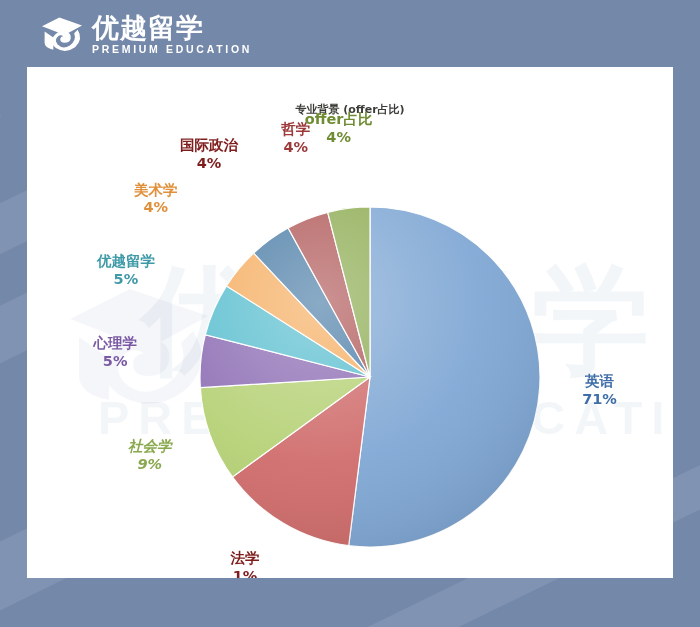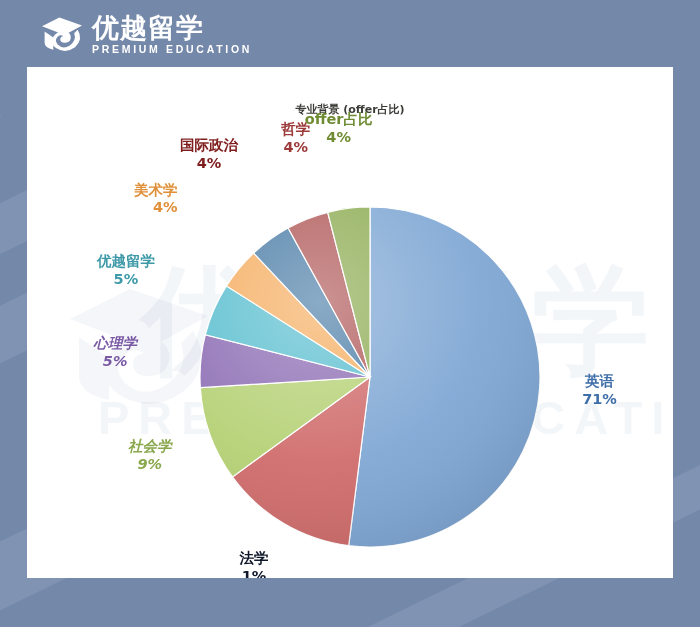--- a/index.html
+++ b/index.html
@@ -185,23 +185,23 @@
           <path d="M 200 200 L 56.46 108.91 A 170 170 0 0 1 83.63 76.08 Z" fill="#f5ae62" stroke="#ffffff" stroke-width="1.2"></path>
           <path d="M 200 200 L 83.63 76.08 A 170 170 0 0 1 118.10 51.03 Z" fill="#4e7fa8" stroke="#ffffff" stroke-width="1.2"></path>
           <path d="M 200 200 L 118.10 51.03 A 170 170 0 0 1 157.72 35.34 Z" fill="#b15a5a" stroke="#ffffff" stroke-width="1.2"></path>
           <path d="M 200 200 L 157.72 35.34 A 170 170 0 0 1 200.00 30.00 Z" fill="#8fad55" stroke="#ffffff" stroke-width="1.2"></path>
         </g>
       <circle cx="200" cy="200" r="170" fill="url(#shade)" pointer-events="none"></circle>
     </svg>
 
     <div id="pie-labels">
         <div class="pie-label" style="color: rgb(63, 110, 168); left: 572.546px; top: 324.442px; transform: translate(-50%, -50%);"><span>英语</span><span class="pct">71%</span></div>
-        <div class="pie-label" style="color: #0f172a; left: 227px; top: 501.085px; transform: translate(-50%, -50%);"><span>法学</span><span class="pct">1%</span></div>
+        <div class="pie-label" style="color: #7f1d1d; left: 218px; top: 501.085px; transform: translate(-50%, -50%);"><span>法学</span><span class="pct">1%</span></div>
         <div class="pie-label" style="color: rgb(138, 168, 78); left: 122.834px; top: 389.265px; transform: translate(-50%, -50%); font-style: italic;"><span>社会学</span><span class="pct">9%</span></div>
-        <div class="pie-label" style="color: rgb(122, 90, 165); left: 88.1361px; top: 285.908px; transform: translate(-50%, -50%); font-style: italic;"><span>心理学</span><span class="pct">5%</span></div>
+        <div class="pie-label" style="color: rgb(122, 90, 165); left: 88.1361px; top: 285.908px; transform: translate(-50%, -50%);"><span>心理学</span><span class="pct">5%</span></div>
         <div class="pie-label" style="color: rgb(63, 154, 168); left: 98.8773px; top: 204.359px; transform: translate(-50%, -50%);"><span>优越留学</span><span class="pct">5%</span></div>
-        <div class="pie-label" style="color: rgb(224, 144, 58); left: 128.797px; top: 132.796px; transform: translate(-50%, -50%); text-align: right;"><span>美术学</span><span class="pct">4%</span></div>
+        <div class="pie-label" style="color: rgb(224, 144, 58); left: 128.797px; top: 132.796px; transform: translate(-50%, -50%);"><span>美术学</span><span class="pct">4%</span></div>
         <div class="pie-label" style="color: #7f1d1d; left: 181.947px; top: 88.3293px; transform: translate(-50%, -50%);"><span>国际政治</span><span class="pct">4%</span></div>
         <div class="pie-label" style="color: rgb(156, 58, 58); left: 248.76px; top: 71.9772px; transform: translate(-50%, -50%); margin-left: 20px;"><span>哲学</span><span class="pct">4%</span></div>
         <div class="pie-label" style="color: rgb(111, 140, 51); left: 311.667px; top: 61.9713px; transform: translate(-50%, -50%);"><span>offer占比</span><span class="pct">4%</span></div>
       </div>
   </div>
 </div>
 
 </body></html>

